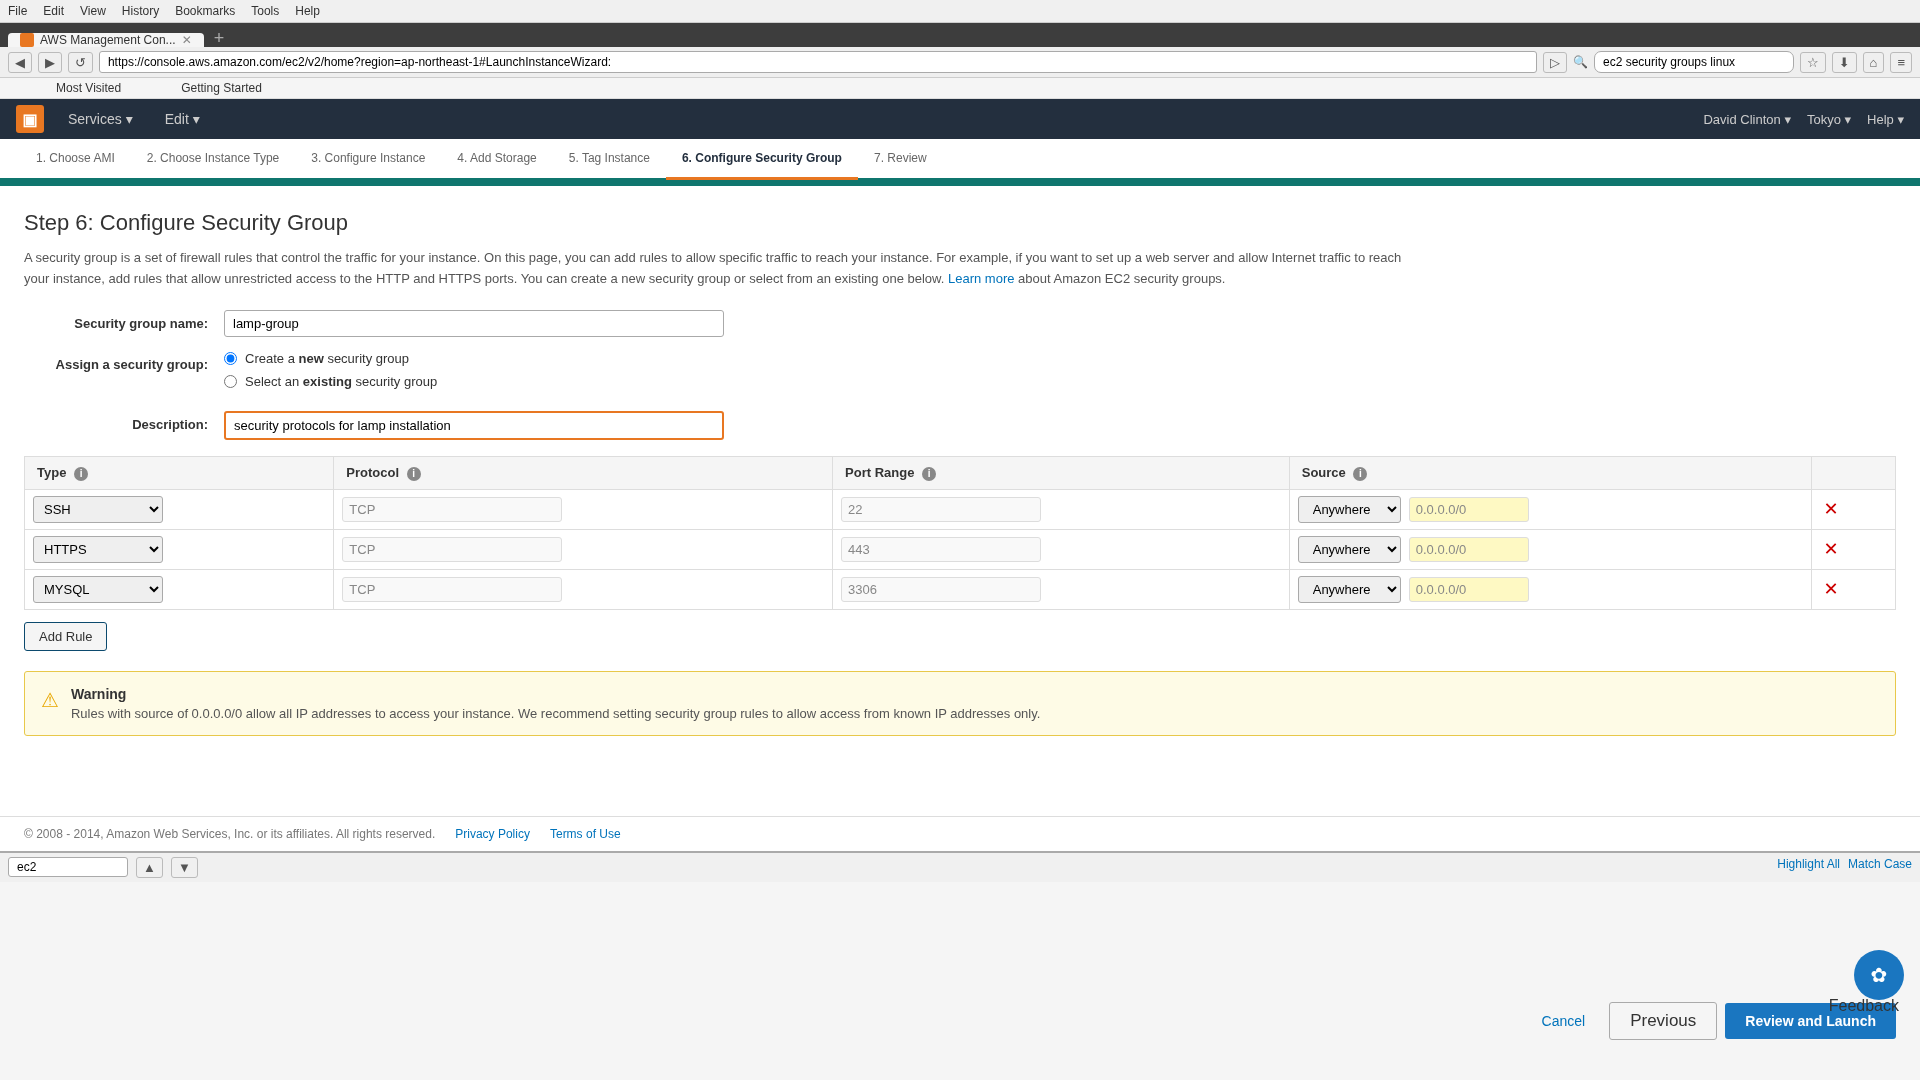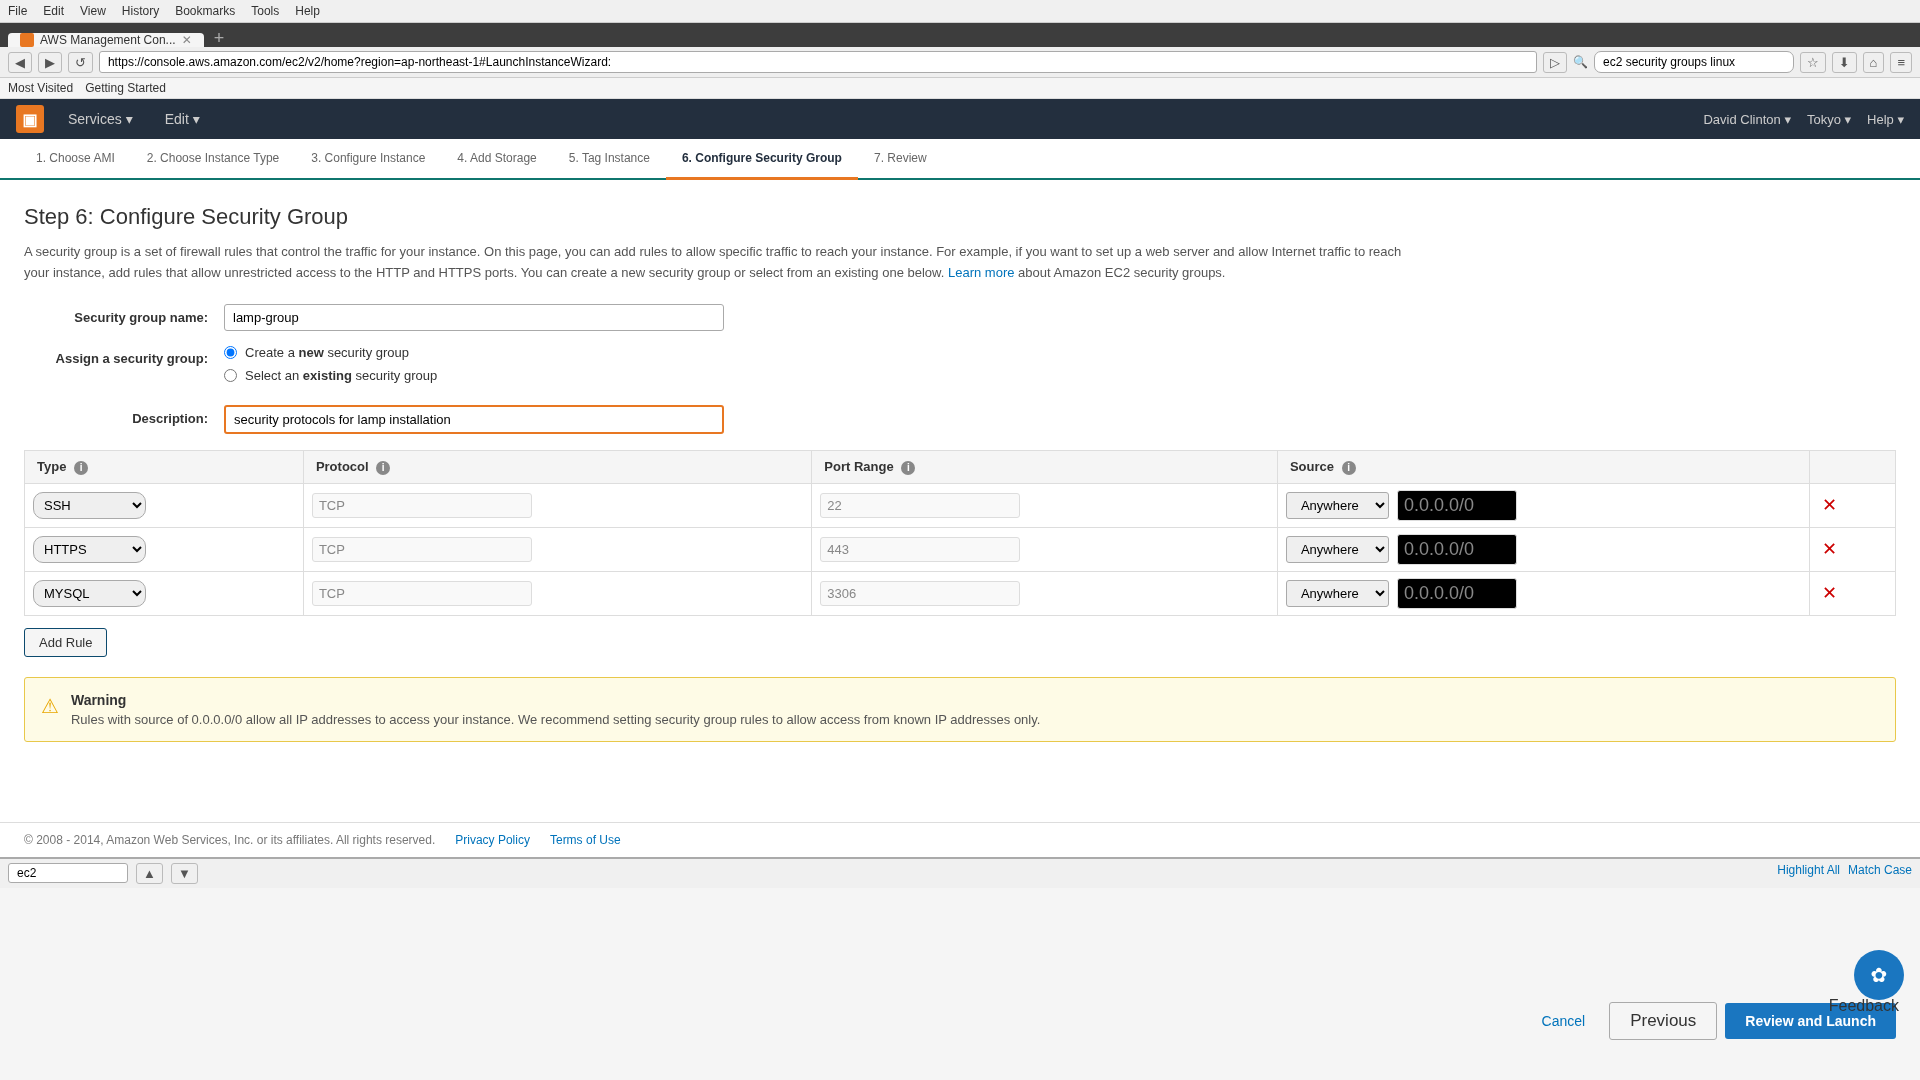--- a/index.html
+++ b/index.html
@@ -11,31 +11,31 @@
     .browser-tab .tab-icon { width: 14px; height: 14px; background: #e87722; border-radius: 2px; }
     .tab-bar { display: flex; align-items: flex-end; gap: 2px; }
     .new-tab-btn { color: #aaa; font-size: 18px; cursor: pointer; padding: 0 8px; line-height: 1; }
     .nav-bar { background: #efefef; border-bottom: 1px solid #ccc; padding: 4px 8px; display: flex; align-items: center; gap: 6px; }
     .nav-btn { background: none; border: 1px solid #bbb; border-radius: 3px; padding: 2px 6px; cursor: pointer; font-size: 13px; color: #555; }
     .url-bar { flex: 1; border: 1px solid #aaa; border-radius: 3px; padding: 3px 8px; font-size: 12px; background: white; }
     .search-bar { border: 1px solid #aaa; border-radius: 7px; padding: 3px 8px; font-size: 12px; background: white; width: 200px; }
     .menu-bar { background: #f0f0f0; border-bottom: 1px solid #ccc; padding: 2px 8px; display: flex; gap: 16px; font-size: 12px; }
     .menu-bar span { cursor: pointer; padding: 2px 0; }
     .bookmarks-bar { background: #f5f5f5; border-bottom: 1px solid #ddd; padding: 3px 8px; display: flex; align-items: center; gap: 12px; font-size: 12px; }
-    .bookmarks-bar a { color: #333; text-decoration: none; cursor: pointer; }
+    .bookmarks-bar a { color: #333; text-decoration: none; cursor: pointer; margin-left: 48px; }
 
     
     .aws-header { background: #232f3e; color: white; padding: 0 16px; display: flex; align-items: center; height: 40px; gap: 16px; }
     .aws-logo { background: #e87722; width: 28px; height: 28px; border-radius: 3px; display: flex; align-items: center; justify-content: center; font-size: 16px; color: white; font-weight: bold; }
     .aws-nav-item { color: #ccc; font-size: 14px; cursor: pointer; padding: 4px 8px; display: flex; align-items: center; gap: 4px; }
     .aws-header-right { margin-left: auto; display: flex; align-items: center; gap: 16px; }
     .aws-header-right span { color: #ccc; font-size: 13px; cursor: pointer; }
 
     
-    .steps-nav { background: #fff; border-bottom: 2px solid #0f766e; padding: 0 20px; display: flex; align-items: center; }
+    .steps-nav { background: #fff; border-bottom: 8px solid #0f766e; padding: 0 20px; display: flex; align-items: center; }
     .step-item { padding: 12px 16px; font-size: 12px; cursor: pointer; color: #666; border-bottom: 3px solid transparent; margin-bottom: -2px; white-space: nowrap; }
     .step-item.active { color: #232f3e; border-bottom: 3px solid #e87722; font-weight: bold; }
 
     
     .main-content { background: white; padding: 24px 24px 80px; min-height: 500px; position: relative; }
     .page-title { font-size: 22px; font-weight: normal; color: #333; margin-bottom: 12px; }
     .page-desc { font-size: 13px; color: #555; line-height: 1.6; margin-bottom: 20px; max-width: 1400px; }
     .learn-more { color: #0073bb; text-decoration: none; }
 
     
@@ -44,25 +44,25 @@
     .form-control-group { flex: 1; }
     .radio-option { display: flex; align-items: center; gap: 8px; margin-bottom: 8px; font-size: 13px; }
     .text-input { width: 500px; padding: 5px 8px; border: 1px solid #aaa; border-radius: 3px; font-size: 13px; }
     .text-input.highlight { border: 2px solid #e87722; }
 
     
     .rules-table { width: 100%; border-collapse: collapse; margin-top: 16px; }
     .rules-table th { background: #f5f5f5; border: 1px solid #ddd; padding: 8px 12px; text-align: left; font-size: 13px; font-weight: bold; color: #333; }
     .rules-table td { border: 1px solid #ddd; padding: 6px 8px; font-size: 13px; }
     .rules-table .info-icon { display: inline-block; width: 14px; height: 14px; border-radius: 50%; background: #888; color: white; text-align: center; line-height: 14px; font-size: 10px; cursor: pointer; margin-left: 4px; }
-    .type-select { width: 113px; padding: 4px 6px; border: 1px solid #aaa; border-radius: 10px; font-size: 13px; cursor: pointer; }
+    .type-select { width: 130px; padding: 4px 6px; border: 1px solid #aaa; border-radius: 3px; font-size: 13px; cursor: pointer; }
     .proto-input { width: 220px; padding: 4px 6px; border: 1px solid #ddd; border-radius: 3px; font-size: 13px; background: #f9f9f9; color: #888; }
     .port-input { width: 200px; padding: 4px 6px; border: 1px solid #ddd; border-radius: 3px; font-size: 13px; background: #f9f9f9; color: #888; }
     .source-select { padding: 4px 10px; border: 1px solid #aaa; border-radius: 3px; font-size: 13px; cursor: pointer; }
-    .cidr-input { width: 120px; padding: 4px 6px; border: 1px solid #ddd; border-radius: 3px; font-size: 18px; background: #000000; color: #888; margin-left: 4px; }
+    .cidr-input { width: 120px; padding: 4px 6px; border: 1px solid #ddd; border-radius: 3px; font-size: 13px; background: #fef9c3; color: #888; margin-left: 4px; }
     .delete-btn { background: none; border: none; cursor: pointer; color: #c00; font-size: 18px; padding: 0 4px; }
     .source-cell { display: flex; align-items: center; gap: 4px; }
 
     
     .add-rule-btn { background: #f5f5f5; border: 1px solid #0c4a6e; border-radius: 3px; padding: 6px 14px; font-size: 13px; cursor: pointer; color: #333; margin-top: 12px; }
 
     
     .warning-box { background: #fefbe6; border: 1px solid #e8c84a; border-radius: 3px; padding: 14px 16px; margin-top: 20px; display: flex; align-items: flex-start; gap: 12px; }
     .warning-icon { color: #e8a700; font-size: 20px; margin-top: 2px; }
     .warning-title { font-weight: bold; font-size: 14px; color: #333; margin-bottom: 4px; }

